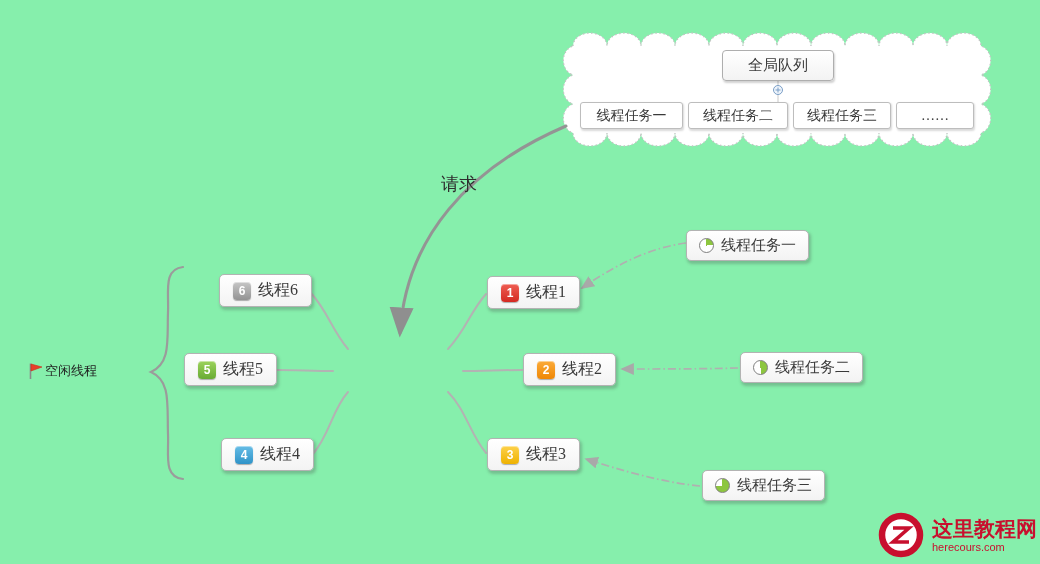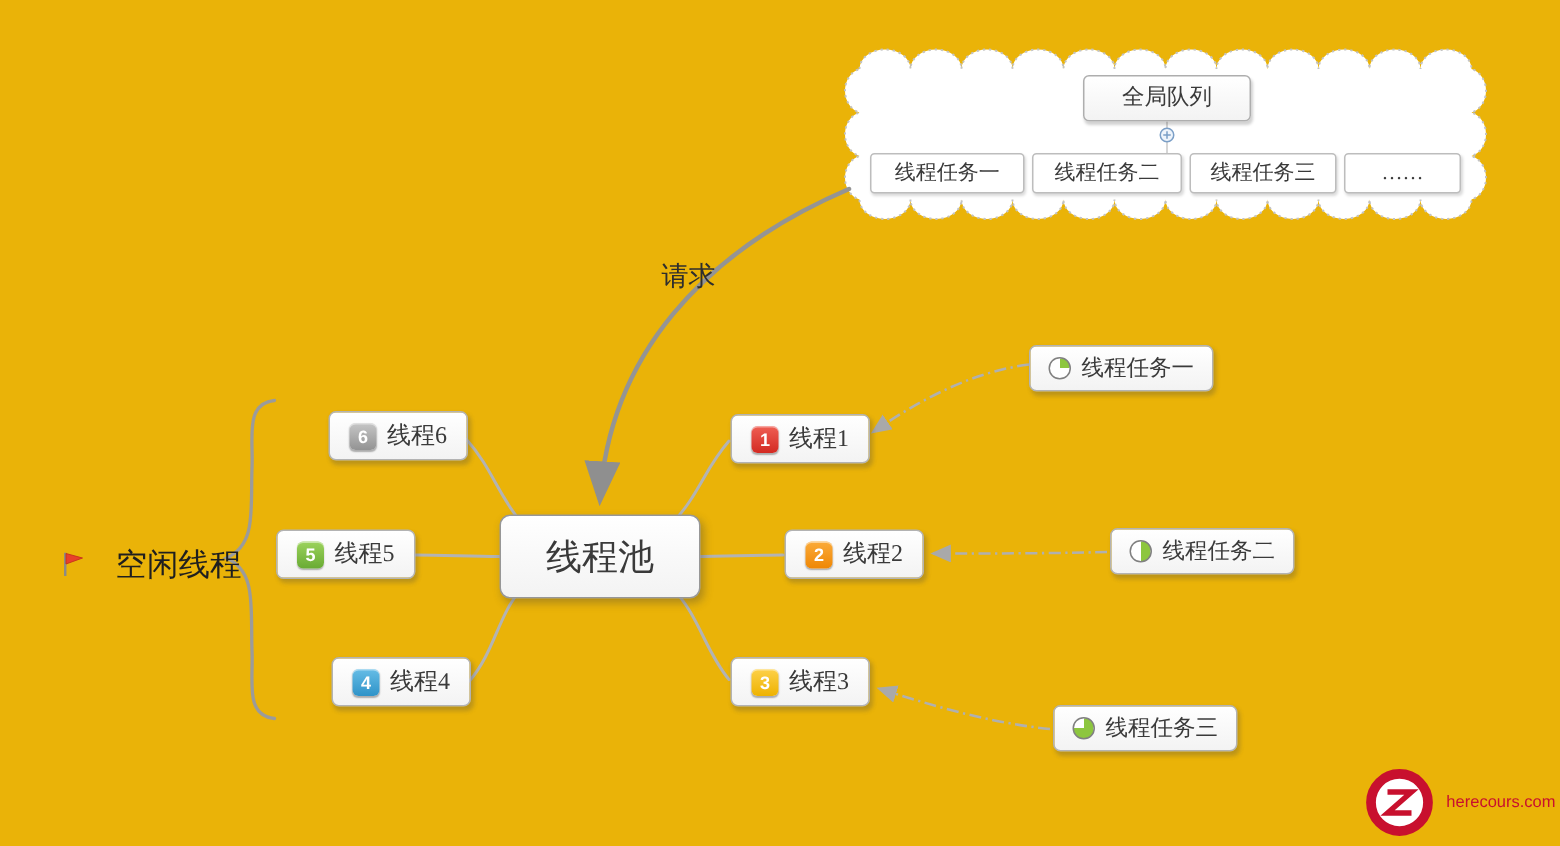--- a/index.html
+++ b/index.html
@@ -1,18 +1,18 @@
 <!DOCTYPE html>
 <html><head>
 <meta charset="utf-8">
 <style>
   * { box-sizing: border-box; }
   html,body { margin:0; padding:0; background:#fff; }
   body { font-family:"Liberation Serif","DejaVu Serif",serif; }
-  .stage { position:relative; width:1040px; height:564px; background:#eab308; overflow:hidden; }
+  .stage { position:relative; width:1040px; height:564px; background:#86efac; overflow:hidden; }
   svg.wires { position:absolute; left:0; top:0; width:1040px; height:564px; }
 
   .topic {
     position:absolute; display:inline-flex; align-items:center; gap:7px;
     background:linear-gradient(180deg,#ffffff 0%,#f3f3f3 100%);
     border:1px solid #b3b3b3; border-radius:5px;
     padding:5px 13px; box-shadow:1.5px 2.5px 3px rgba(70,70,70,.28);
     font-size:16px; color:#3a3a3a; white-space:nowrap;
   }
   .center-topic {
@@ -48,22 +48,22 @@
   }
   .qbox {
     position:absolute; top:102px; height:27px; line-height:25px; text-align:center;
     background:#fff; border:1px solid #bdbdbd; border-radius:3px;
     font-size:14px; color:#3a3a3a; box-shadow:1px 1.5px 2px rgba(0,0,0,.15);
   }
 
   .free-label { position:absolute; left:441px; top:172px; font-size:18px; color:#2e2e2e; }
 
   .idle {
-    position:absolute; left:41px; top:362px; display:flex; align-items:center; gap:20px;
-    font-size:21px; color:#1f1f1f;
+    position:absolute; left:28px; top:362px; display:flex; align-items:center; gap:1px;
+    font-size:13px; color:#1f1f1f;
   }
 
   .wm { position:absolute; right:3px; bottom:6px; display:flex; align-items:center; gap:8px; }
   .wm-text { display:flex; flex-direction:column; line-height:1.15; }
   .wm-name { font-size:21px; font-weight:bold; color:#c8102e; }
   .wm-url { font-size:11px; color:#c8102e; font-family:"Liberation Sans",sans-serif; }
 </style>
 </head>
 <body>
 
@@ -110,23 +110,20 @@
   </svg>
 
   <div class="qtitle">全局队列</div>
   <div class="qbox" style="left:580px;width:103px">线程任务一</div>
   <div class="qbox" style="left:688px;width:100px">线程任务二</div>
   <div class="qbox" style="left:793px;width:98px">线程任务三</div>
   <div class="qbox" style="left:896px;width:78px">……</div>
 
   <div class="free-label">请求</div>
 
-  <div class="topic center-topic" style="left:333px;top:343px">
-    <span>线程池</span>
-  </div>
 
   <div class="topic" style="left:487px;top:276px">
     <span class="badge b1">1</span>
     <span>线程1</span>
   </div>
   <div class="topic" style="left:523px;top:353px">
     <span class="badge b2">2</span>
     <span>线程2</span>
   </div>
   <div class="topic" style="left:487px;top:438px">
@@ -167,17 +164,18 @@
     <span class="pie pie75"></span>
     <span>线程任务三</span>
   </div>
 
   <div class="wm">
     <svg width="46" height="46" viewBox="0 0 46 46">
       <circle cx="23" cy="23" r="19" fill="#ffffff" stroke="#c8102e" stroke-width="6.5"></circle>
       <path d="M15,16 h16 L15,30 h16" stroke="#c8102e" stroke-width="3.6" fill="none"></path>
     </svg>
     <div class="wm-text">
+      <span class="wm-name">这里教程网</span>
       <span class="wm-url">herecours.com</span>
     </div>
   </div>
 
 </div>
 
 </body></html>

